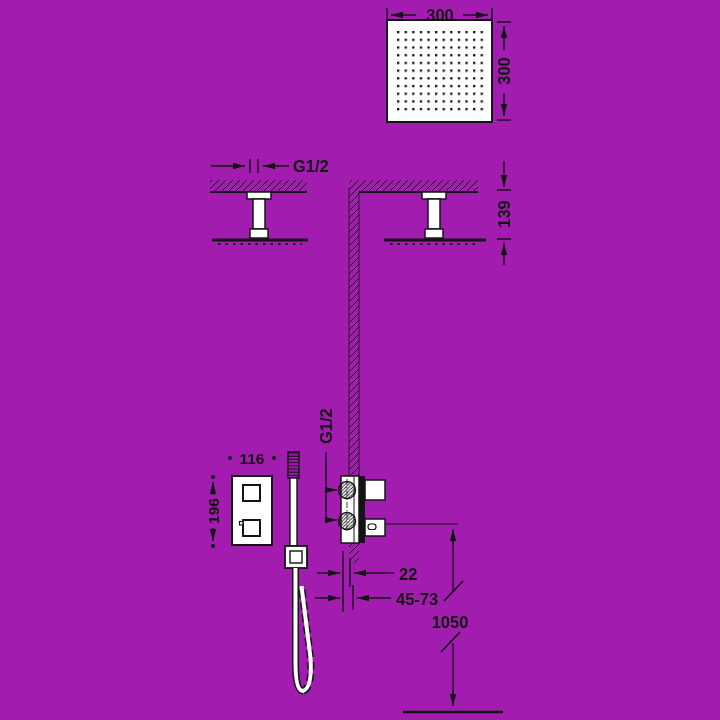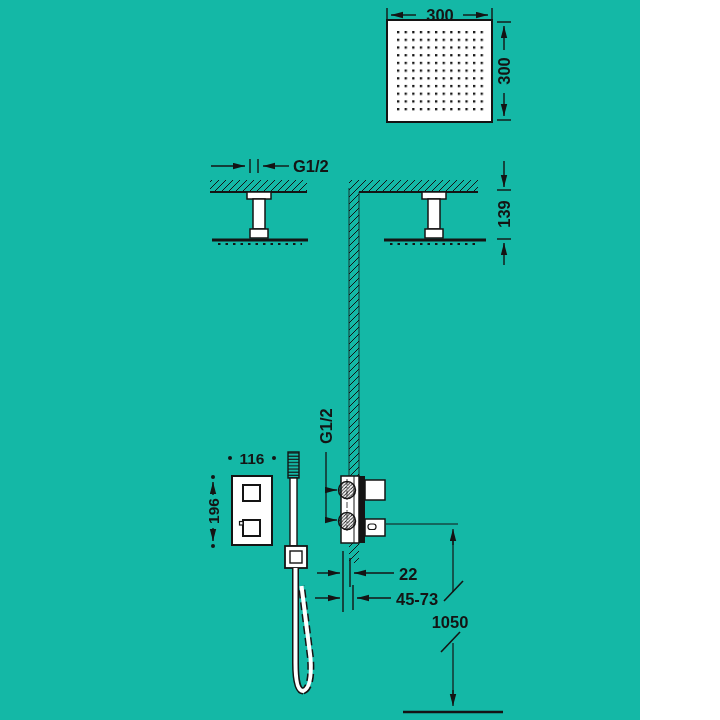--- a/index.html
+++ b/index.html
@@ -1,16 +1,16 @@
 <!DOCTYPE html>
 <html><head>
 <meta charset="utf-8">
 <style>
   html,body{margin:0;padding:0;background:#ffffff;}
-  #stage{position:relative;width:640px;height:720px;background:#14b8a6;overflow:hidden;
+  #stage{position:relative;width:720px;height:720px;background:#a21caf;overflow:hidden;
          font-family:"Liberation Sans",sans-serif;}
   svg{position:absolute;left:0;top:0;}
   text{font-family:"Liberation Sans",sans-serif;font-weight:bold;fill:#141414;}
   .dim{font-size:16.5px;}
   .dim-sm{font-size:15.5px;}
 </style>
 </head>
 <body>
 
 <div id="stage">

